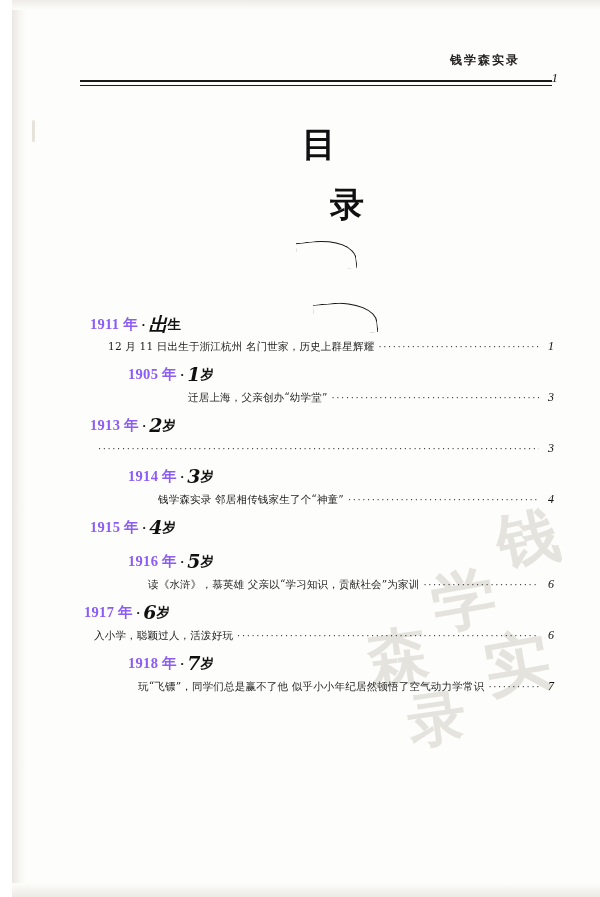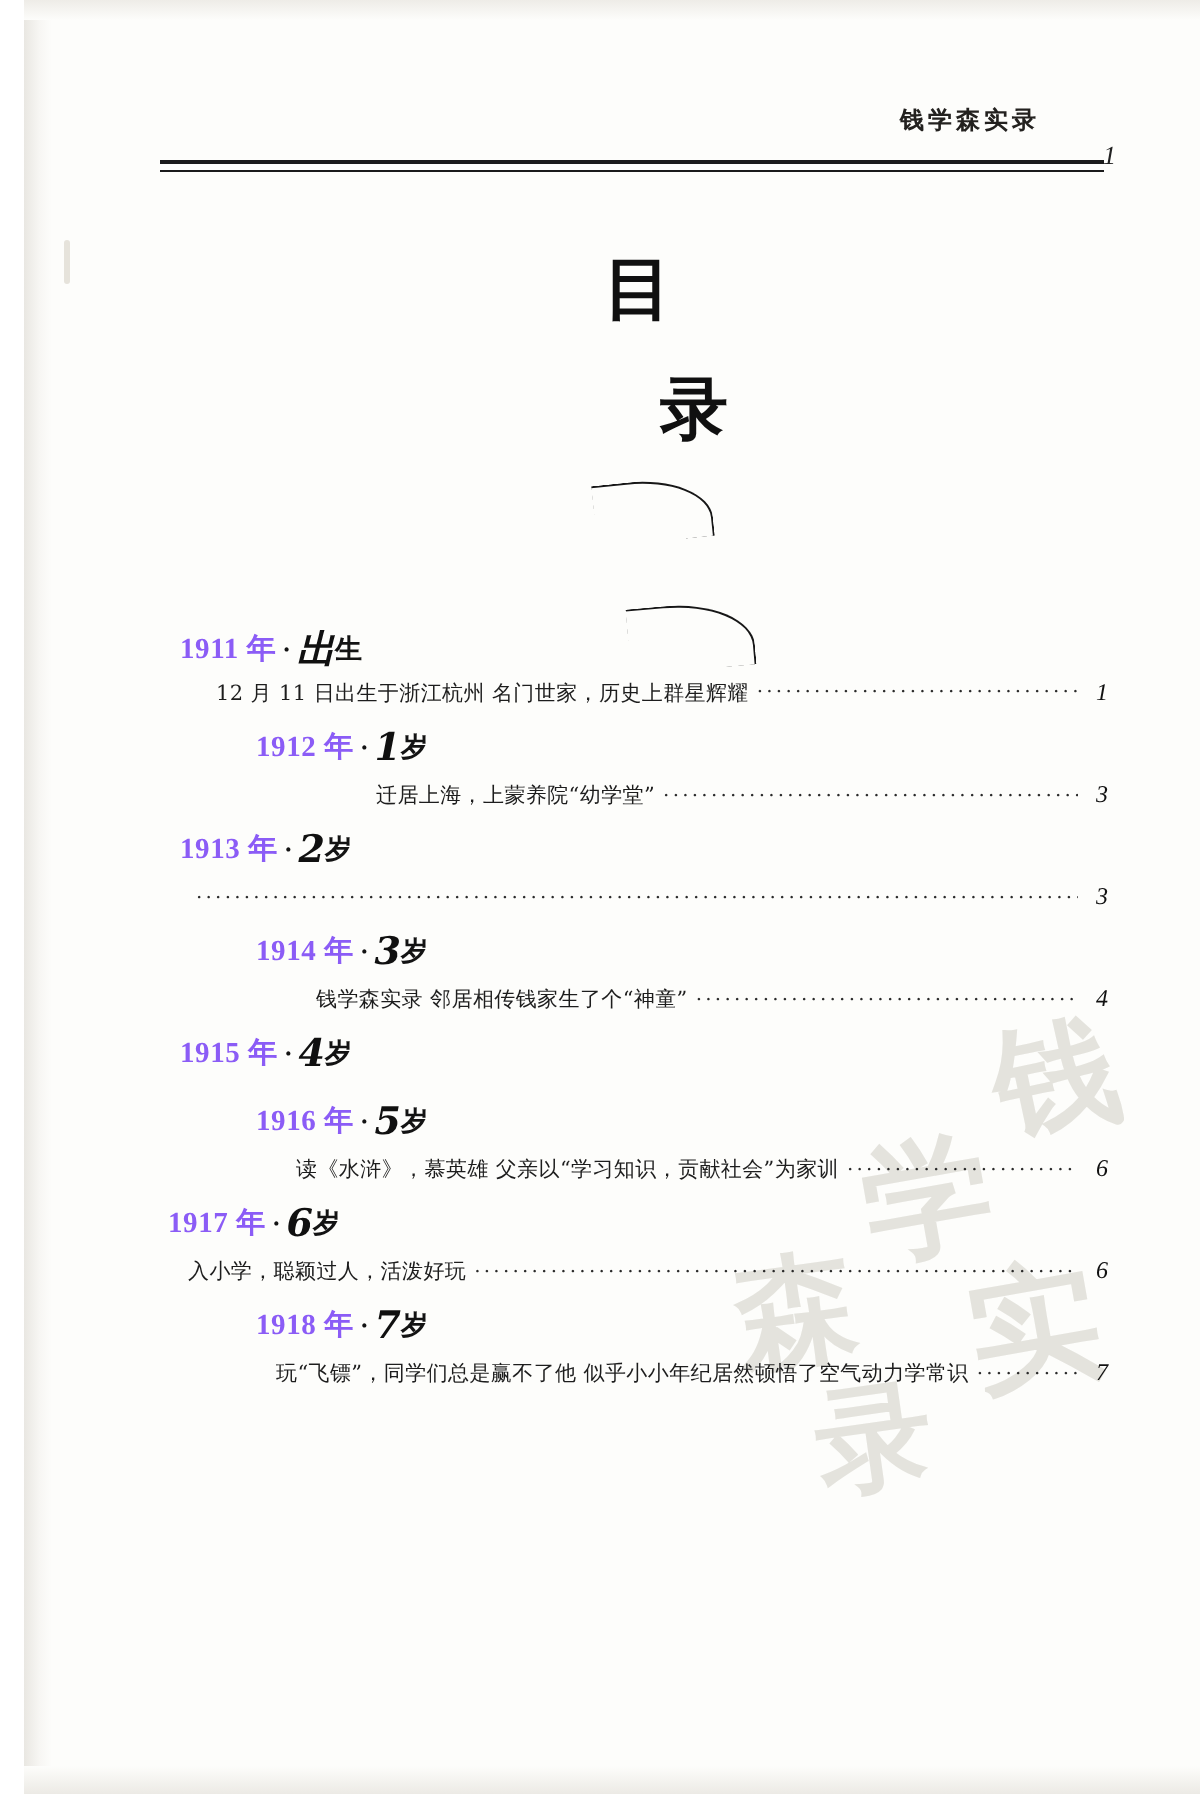--- a/index.html
+++ b/index.html
@@ -304,24 +304,24 @@
       </div>
       <div class="entry-line">
         <span class="entry-text">12 月 11 日出生于浙江杭州    名门世家，历史上群星辉耀</span>
         <span class="leader"></span>
         <span class="entry-page">1</span>
       </div>
     </div>
 
     <div class="entry ind-1">
       <div class="entry-head">
-        <span class="entry-year">1912 年</span><span class="entry-dot">·</span><span class="entry-age">1</span><span class="entry-age-unit">岁</span>
-      </div>
-      <div class="entry-line">
-        <span class="entry-text">迁居上海，上蒙养院“幼学堂”</span>
+        <span class="entry-year">1905 年</span><span class="entry-dot">·</span><span class="entry-age">1</span><span class="entry-age-unit">岁</span>
+      </div>
+      <div class="entry-line">
+        <span class="entry-text">迁居上海，父亲创办“幼学堂”</span>
         <span class="leader"></span>
         <span class="entry-page">3</span>
       </div>
     </div>
 
     <div class="entry ind-2">
       <div class="entry-head">
         <span class="entry-year">1913 年</span><span class="entry-dot">·</span><span class="entry-age">2</span><span class="entry-age-unit">岁</span>
       </div>
       <div class="entry-line">

